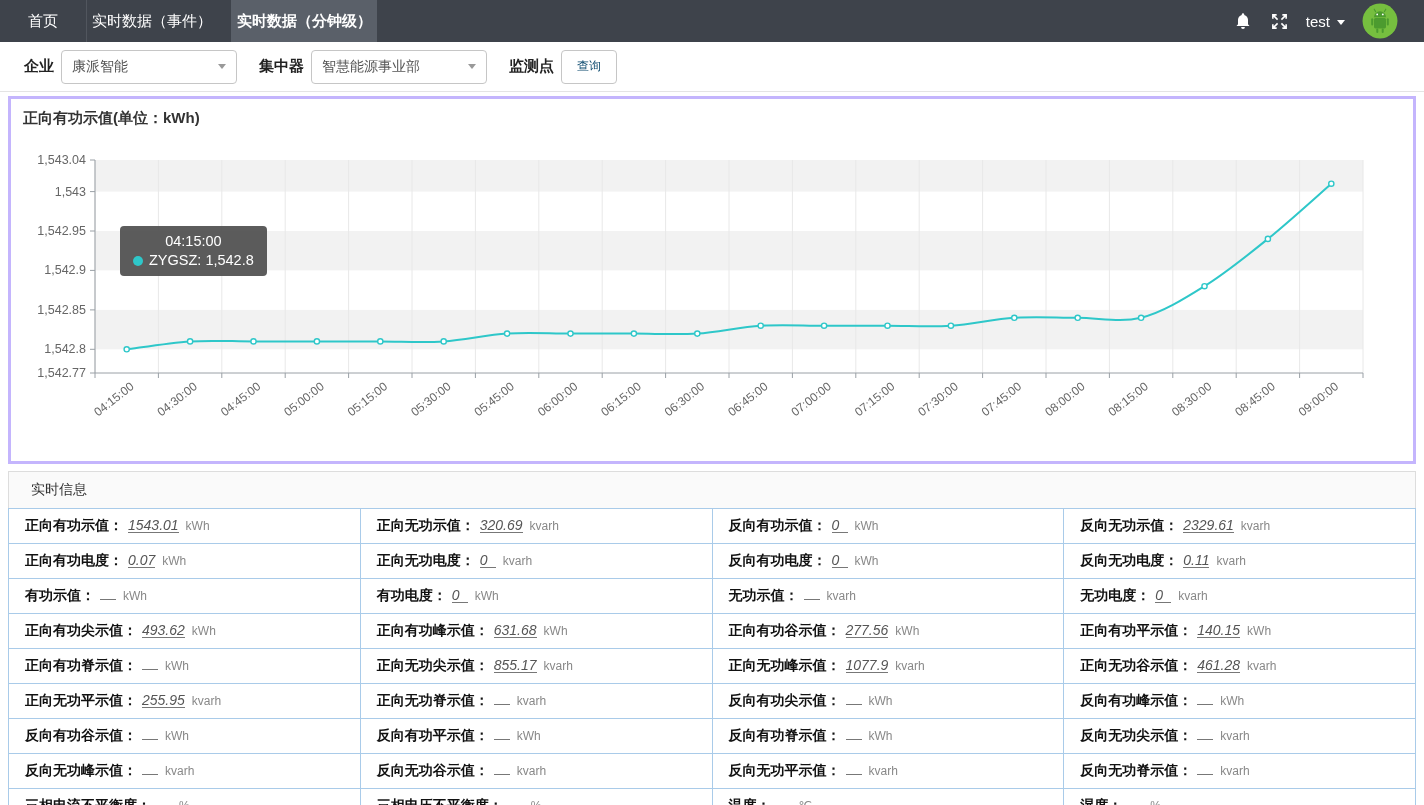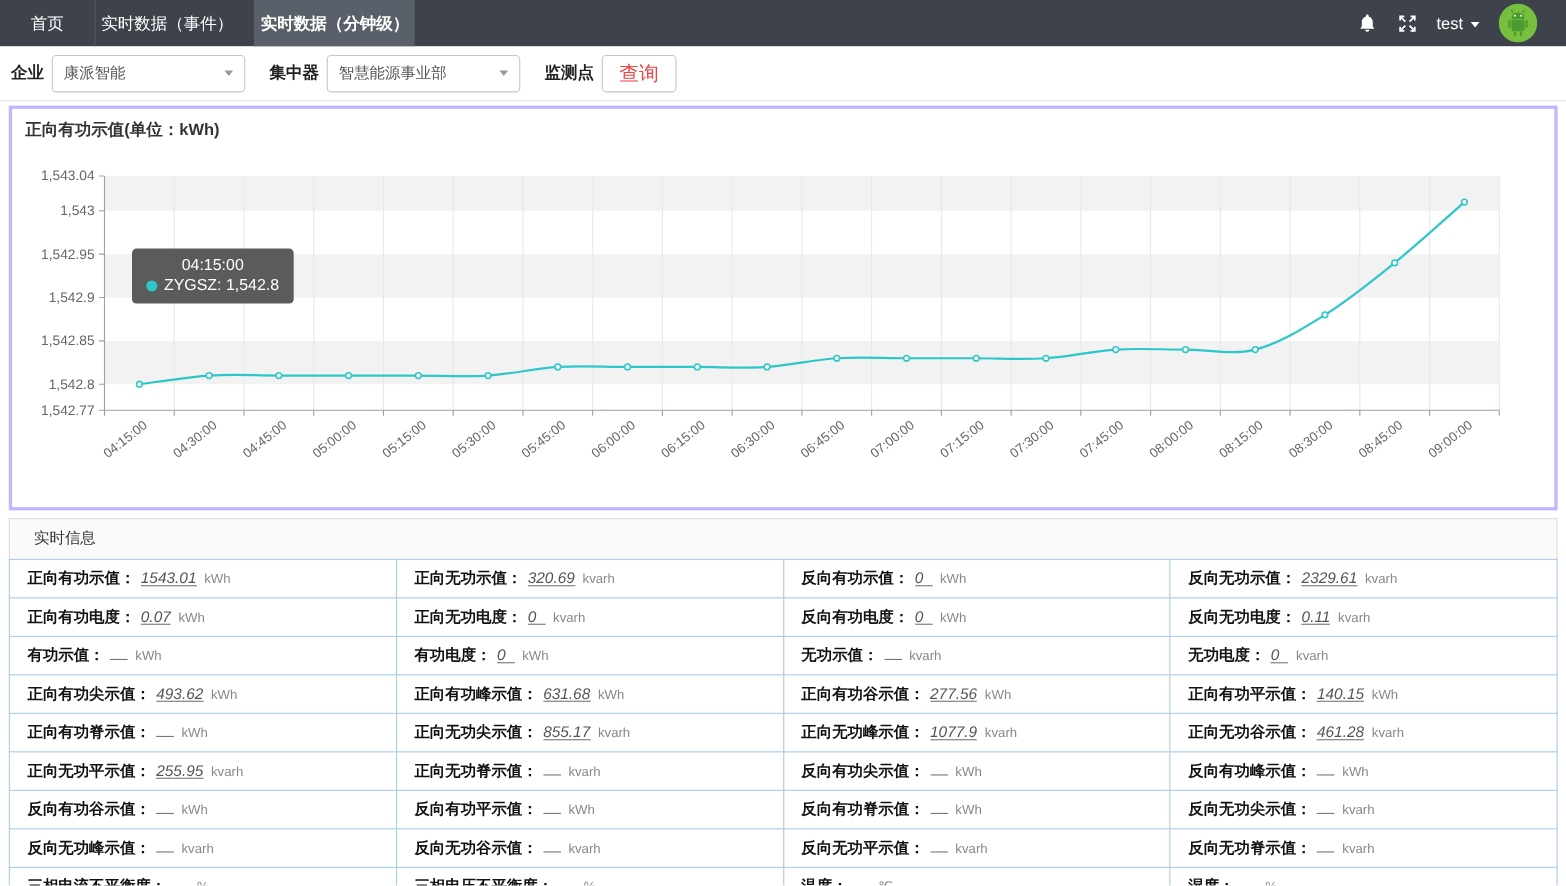--- a/index.html
+++ b/index.html
@@ -13,30 +13,30 @@
   .nav-tab:first-child{border-left:none;padding:16px 28px;}
   .nav-tab.active{background:#5A6069;font-weight:bold;border-left-color:#5A6069;margin-left:14px;}
   .nav-right{margin-left:auto;display:flex;align-items:center;gap:17px;padding-right:26px;}
   .icon-btn{display:flex;align-items:center;cursor:pointer;}
   .user{display:flex;align-items:center;gap:7px;font-size:15px;cursor:pointer;}
   .caret{width:0;height:0;border-left:4px solid transparent;border-right:4px solid transparent;
     border-top:5px solid #fff;margin-top:2px;}
   .avatar{width:36px;height:36px;border-radius:50%;overflow:hidden;cursor:pointer;}
 
   
-  .filterbar{height:50px;display:flex;align-items:center;padding:0 10px;
+  .filterbar{height:50px;display:flex;align-items:center;padding:0 24px;
     border-bottom:1px solid #e4e4e4;}
   .f-label{font-weight:bold;font-size:15px;color:#222;margin-right:7px;white-space:nowrap;}
   .f-select{width:176px;height:34px;border:1px solid #c6c6c6;border-radius:4px;display:flex;
     align-items:center;justify-content:space-between;padding:0 10px;font-size:14px;color:#555;
     margin-right:22px;background:#fff;cursor:pointer;}
   .sel-arrow{width:0;height:0;border-left:4px solid transparent;border-right:4px solid transparent;
     border-top:5px solid #999;}
   .btn-query{height:34px;padding:0 15px;border:1px solid #c6c6c6;border-radius:4px;background:#fff;
-    font-size:18px;color:#ef4444;cursor:pointer;font-family:inherit;}
+    font-size:12px;color:#0c4a6e;cursor:pointer;font-family:inherit;}
 
   
   .chart-panel{margin:4px 8px 7px;border:3px solid #c4b5fd;height:368px;}
   .chart-title{font-size:15px;font-weight:bold;color:#333;padding:10px 12px 4px;height:32px;}
   .chart-wrap{position:relative;height:318px;}
   .chart-wrap svg{display:block;}
   .tooltip{position:absolute;left:109px;top:95px;background:rgba(80,80,80,.93);border-radius:4px;
     padding:6px 13px;color:#fff;font-size:14.5px;line-height:19px;pointer-events:none;}
   .tt-time{text-align:center;}
   .tt-dot{display:inline-block;width:10px;height:10px;border-radius:50%;background:#2EC7C9;

